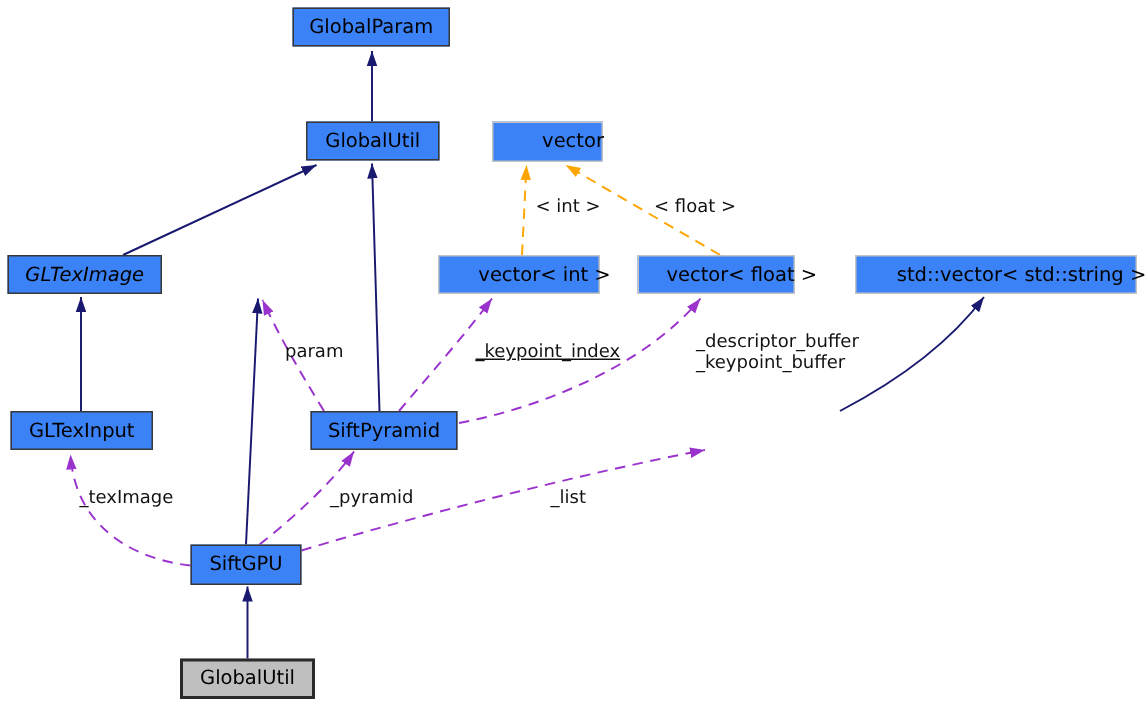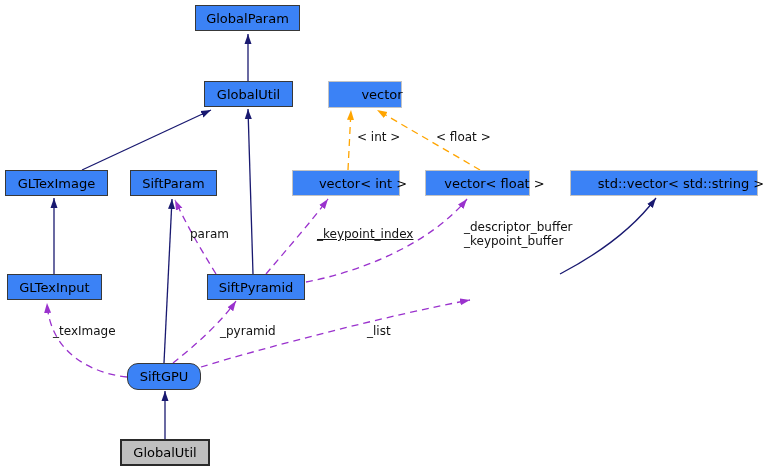--- a/index.html
+++ b/index.html
@@ -61,30 +61,29 @@
       <path d="M127,377 C90,373 50,352 47,303" marker-end="url(#ah-purple)"></path>
       <path d="M173,363 C196,345 223,320 236,301" marker-end="url(#ah-purple)"></path>
       <path d="M201,367 C270,346 390,315 470,300" marker-end="url(#ah-purple)"></path>
     </g>
   </svg>
 
   <div class="node" style="left:195px; top:5px;  width:105px; height:26px;">GlobalParam</div>
   <div class="node" style="left:204px; top:81px; width:89px;  height:26px;">GlobalUtil</div>
   <div class="node ext" style="left:328px; top:81px; width:74px; height:27px;">vector</div>
 
-  <div class="node" style="left:5px;   top:170px; width:103px; height:26px;">GLTexImage</div>
-  <div class="node" style="left:130px; top:170px; width:87px;  height:26px;">SiftParam</div>
+  <div class="node" style="left:5px;   top:170px; width:103px; height:26px;font-style:italic;">GLTexImage</div>
   <div class="node ext" style="left:292px; top:170px; width:108px; height:26px;">vector&lt; int &gt;</div>
   <div class="node ext" style="left:425px; top:170px; width:105px; height:26px;">vector&lt; float &gt;</div>
   <div class="node ext" style="left:570px; top:170px; width:188px; height:26px;">std::vector&lt; std::string &gt;</div>
 
   <div class="node" style="left:7px;   top:274px; width:95px; height:26px;">GLTexInput</div>
   <div class="node" style="left:207px; top:274px; width:98px; height:26px;">SiftPyramid</div>
 
-  <div class="node" style="left:127px; top:363px; width:74px; height:27px;border-radius:11px;">SiftGPU</div>
+  <div class="node" style="left:127px; top:363px; width:74px; height:27px;">SiftGPU</div>
   <div class="node current" style="left:120px; top:439px; width:90px; height:27px;">GlobalUtil</div>
 
   <div class="edge-label" style="left:190px; top:227px;">param</div>
   <div class="edge-label" style="left:317px; top:227px;text-decoration:underline;">_keypoint_index</div>
   <div class="edge-label" style="left:464px; top:220px;">
     <div>_descriptor_buffer</div>
     <div>_keypoint_buffer</div>
   </div>
   <div class="edge-label" style="left:53px;  top:324px;">_texImage</div>
   <div class="edge-label" style="left:220px; top:324px;">_pyramid</div>

